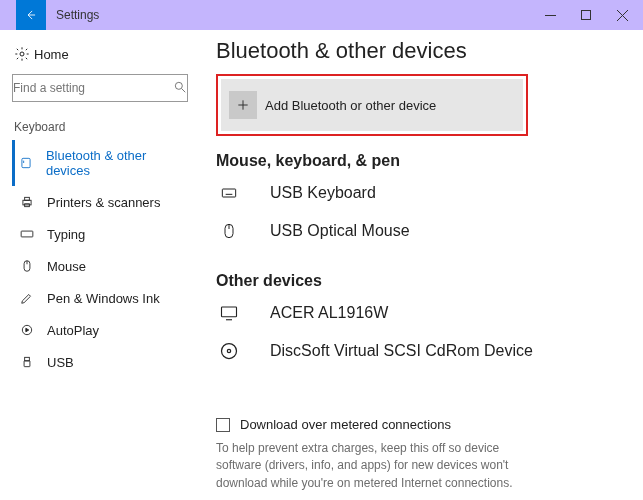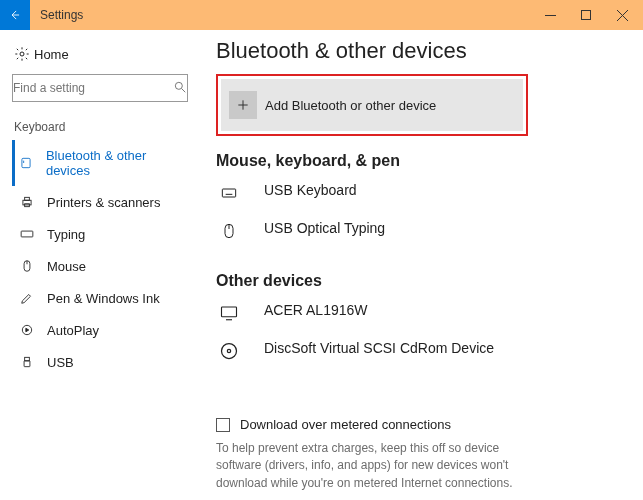--- a/index.html
+++ b/index.html
@@ -10,21 +10,22 @@
       background: #fff;
       width: 643px;
       height: 500px;
       overflow: hidden;
       position: relative;
     }
     .titlebar {
       height: 30px;
       display: flex;
       align-items: center;
-      background: #fdba74;
+      background: #c4b5fd;
+      padding-left: 16px;
     }
     .back-box {
       width: 30px; height: 30px;
       background: #0078d7;
       color: #fff;
       display: flex; align-items: center; justify-content: center;
     }
     .title-text { margin-left: 10px; font-size: 12px; color: #333; }
     .title-controls { margin-left: auto; display: flex; gap: 22px; padding-right: 14px; }
     .tc { width: 14px; height: 30px; display: flex; align-items: center; justify-content: center; color: #333; }
@@ -73,21 +74,21 @@
       display: flex; align-items: center;
       width: 100%;
     }
     .plus-box {
       width: 28px; height: 28px; background: #c9c9c9;
       margin: 0 8px; display: flex; align-items: center; justify-content: center;
     }
     .plus-box svg { display: block; }
     .add-label { font-size: 13px; }
     .section-h { font-size: 16px; font-weight: 600; margin: 10px 0 8px 0; }
-    .dev-row { display: flex; align-items: flex-start; gap: 24px; padding: 4px 0 12px 2px; font-size: 14px; }
+    .dev-row { display: flex; align-items: center; gap: 30px; padding: 4px 0 12px 2px; font-size: 16px; }
     .dev-icon { width: 22px; height: 22px; display: flex; align-items: center; justify-content: center; }
     .check-row { display: flex; align-items: center; gap: 10px; padding: 4px 0 8px 0; font-size: 13px; }
     .checkbox { width: 14px; height: 14px; border: 1.5px solid #555; }
     .desc-text { font-size: 12px; color: #6d6d6d; max-width: 320px; line-height: 1.45; }
     svg.ico { stroke: currentColor; fill: none; stroke-width: 1.5; }
   </style>
 </head>
 <body>
 
 <div class="titlebar">
@@ -236,21 +237,21 @@
         </span>
       <span>USB Keyboard</span>
     </div>
     <div class="dev-row">
       <span class="dev-icon">
           <svg class="ico" width="16" height="20" viewBox="0 0 24 24">
             <rect x="6" y="2" width="12" height="20" rx="6"></rect>
             <line x1="12" y1="2" x2="12" y2="9"></line>
           </svg>
         </span>
-      <span>USB Optical Typing</span>
+      <span>USB Optical Mouse</span>
     </div>
 
     <div class="section-h" style="margin-top:18px">Other devices</div>
     <div class="dev-row">
       <span class="dev-icon">
           <svg class="ico" width="22" height="18" viewBox="0 0 24 24">
             <rect x="2" y="4" width="20" height="13" rx="1"></rect>
             <line x1="8" y1="21" x2="16" y2="21"></line>
           </svg>
         </span>

